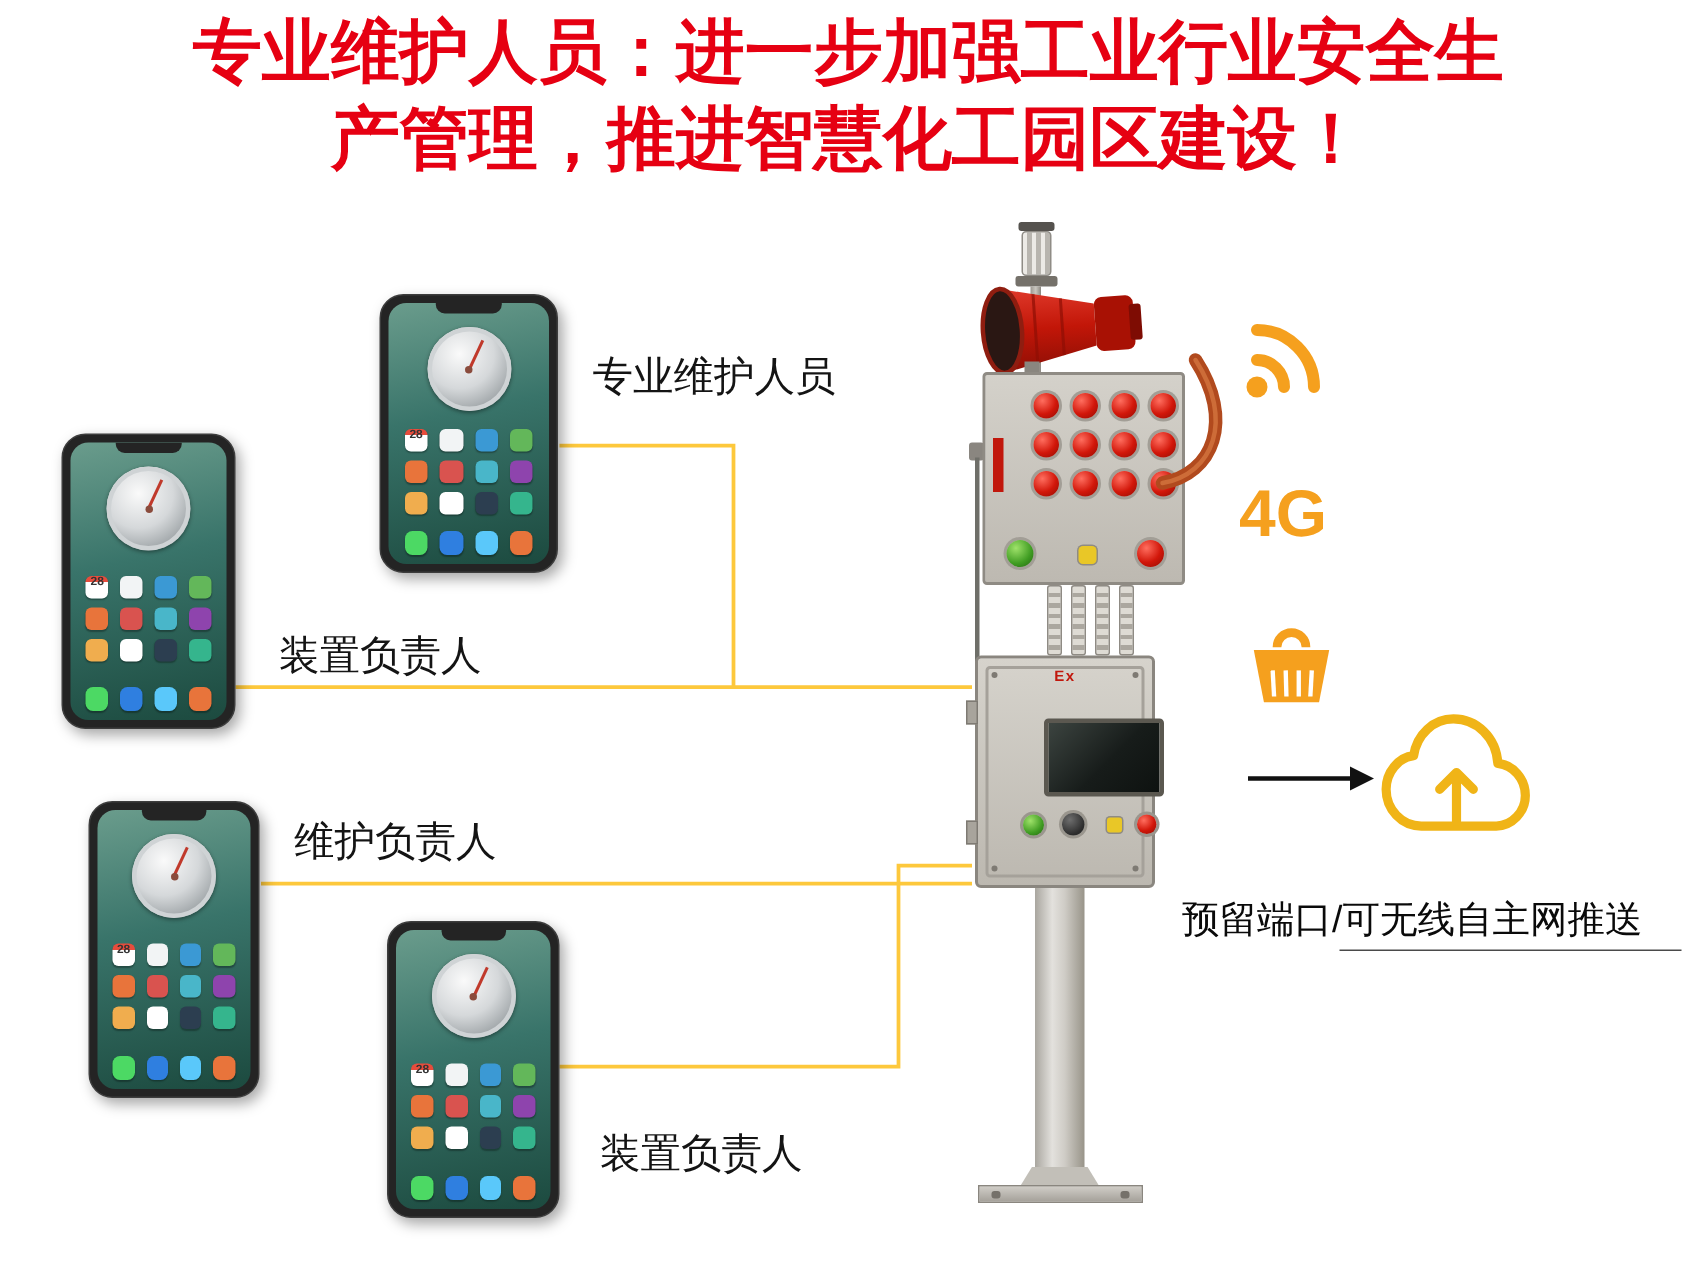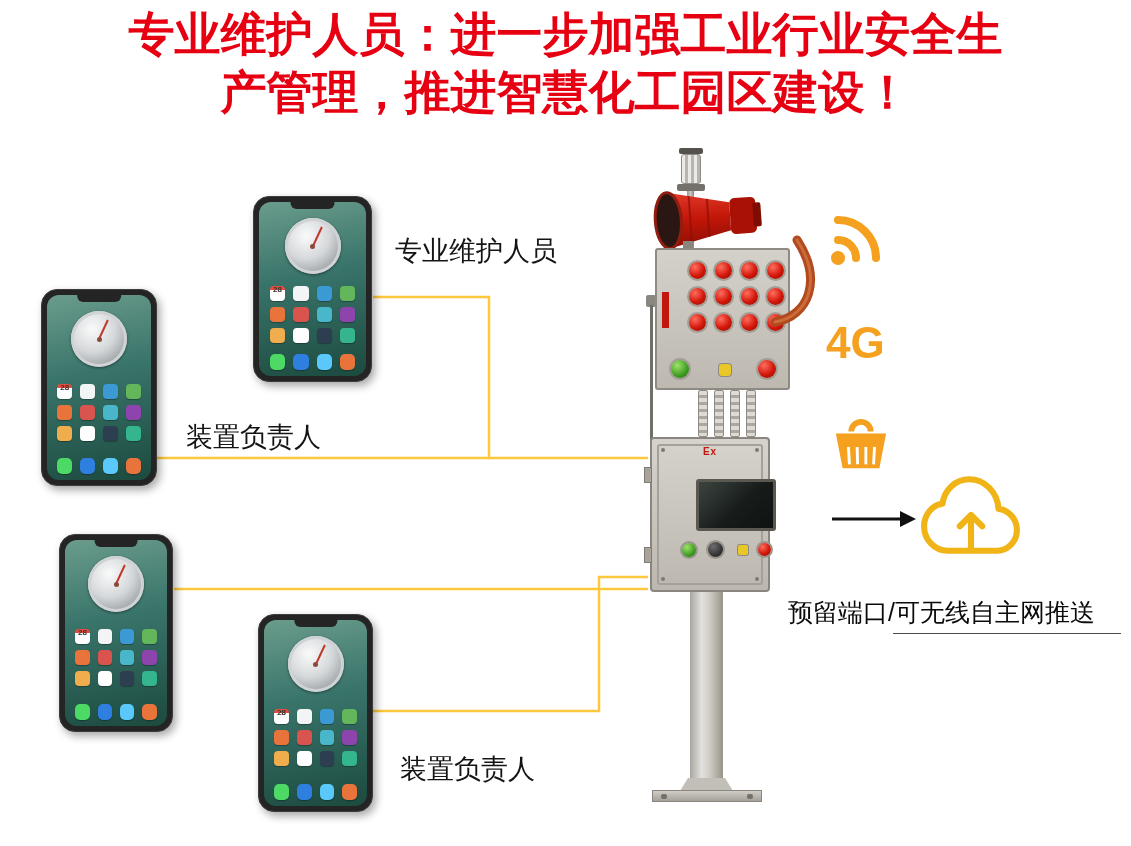--- a/index.html
+++ b/index.html
@@ -238,20 +238,21 @@
           <span class="dockicon" style="background: rgb(76, 217, 100);"></span>
           <span class="dockicon" style="background: rgb(47, 127, 224);"></span>
           <span class="dockicon" style="background: rgb(90, 200, 250);"></span>
           <span class="dockicon" style="background: rgb(232, 116, 59);"></span>
         </div>
     </div>
   </div>
 
   <div class="rlabel" style="left:395px;top:233px;">专业维护人员</div>
   <div class="rlabel" style="left:186px;top:419px;">装置负责人</div>
+  <div class="rlabel" style="left:196px;top:543px;">维护负责人</div>
   <div class="rlabel" style="left:400px;top:751px;">装置负责人</div>
 
   <div class="device">
     <div class="beacon-cap"></div>
     <div class="beacon-body"></div>
     <div class="beacon-base"></div>
     <div class="mast"></div>
 
     <svg class="horn" viewBox="0 0 112 74">
       <defs>

